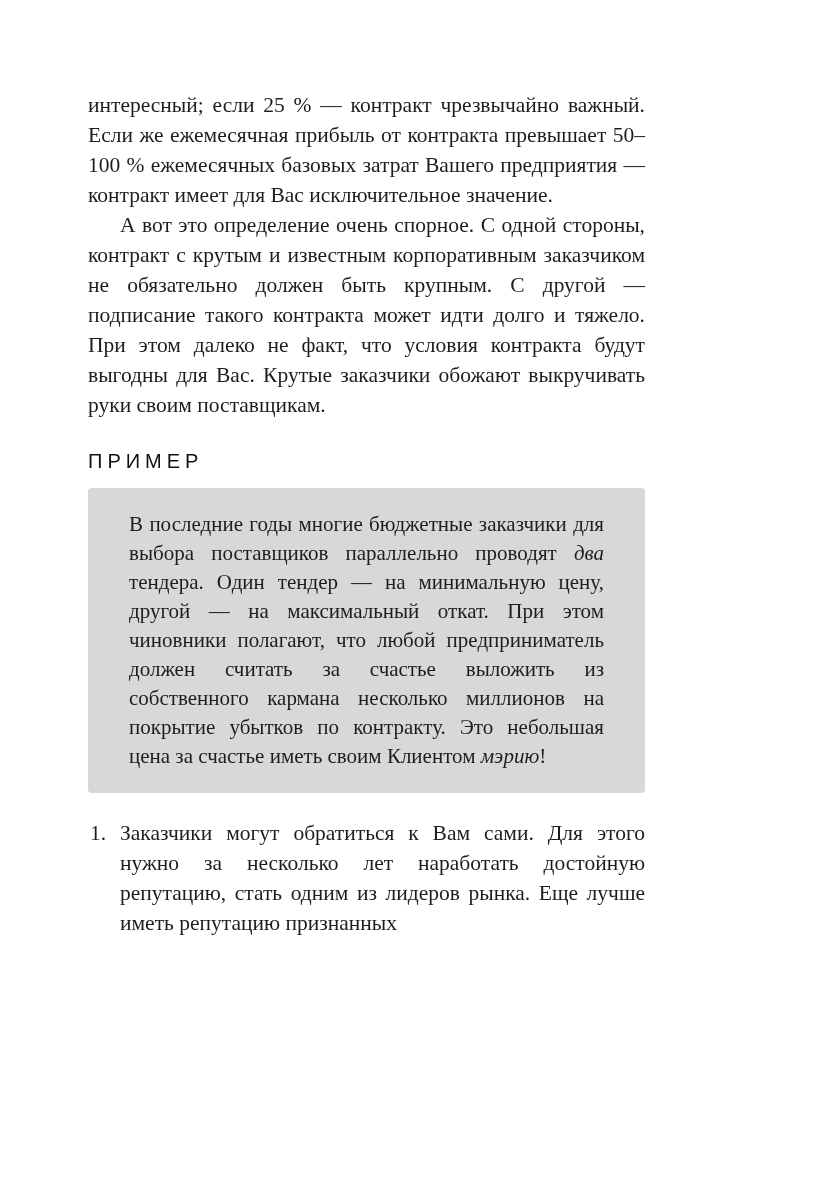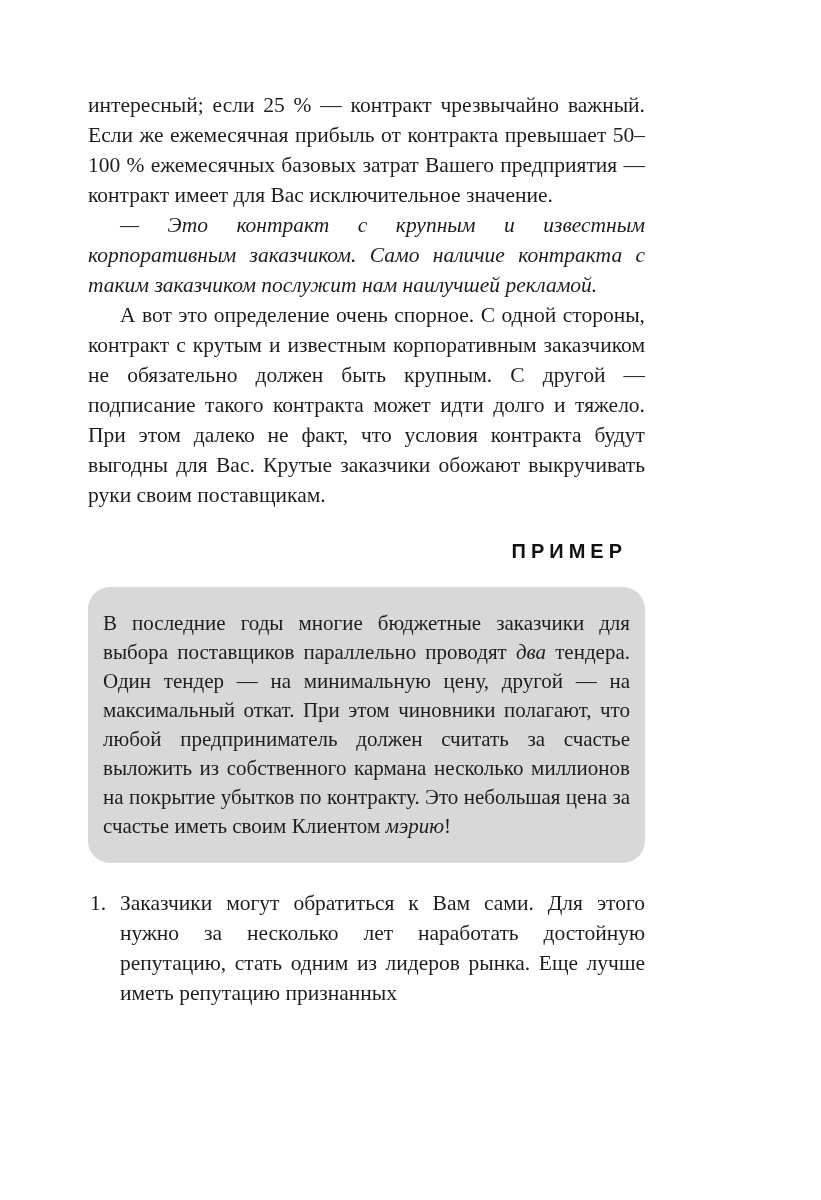--- a/index.html
+++ b/index.html
@@ -21,32 +21,31 @@
   .para{
     margin:0;
     font-size:21.5px;
     line-height:30px;
     text-align:justify;
     text-indent:32px;
   }
   .para.noindent{text-indent:0;}
   .italic{font-style:italic;}
   .example-heading{
-    margin:30px 18px 24px 0;
+    margin:30px 18px 15px 0;
     font-family:"Liberation Sans", sans-serif;
-    font-weight:700;
+    font-weight:400;
     font-size:20px;
     letter-spacing:5px;
-    text-align:right;
     color:var(--accent);
   }
   .example-box{
     background:var(--box-bg);
-    border-radius:22px;
-    padding:22px 15px;
+    border-radius:4px;
+    padding:22px 41px;
     margin:0 0 25px 0;
   }
   .box-text{
     margin:0;
     font-size:21px;
     line-height:29px;
     text-align:justify;
   }
   .list-item{
     position:relative;
@@ -84,21 +83,20 @@
     white-space:nowrap;color:var(--accent);
   }
 </style>
 </head>
 <body>
 
 <div class="page">
 
   <main class="content">
     <p class="para noindent">интересный; если 25 % — контракт чрезвычайно важный. Если же ежемесячная прибыль от контракта превышает 50–100 % ежемесячных базовых затрат Вашего предприятия — контракт имеет для Вас исключительное значение.</p>
-    <p class="para italic">— Это контракт с крупным и известным корпоративным заказчиком. Само наличие контракта с таким заказчиком послужит нам наилучшей рекламой.</p>
     <p class="para">А вот это определение очень спорное. С одной стороны, контракт с крутым и известным корпоративным заказчиком не обязательно должен быть крупным. С другой — подписание такого контракта может идти долго и тяжело. При этом далеко не факт, что условия контракта будут выгодны для Вас. Крутые заказчики обожают выкручивать руки своим поставщикам.</p>
 
     <h2 class="example-heading">ПРИМЕР</h2>
 
     <div class="example-box">
       <p class="box-text"><span>В последние годы многие бюджетные заказчики для выбора поставщиков параллельно проводят </span><span class="italic">два</span><span> тендера. Один тендер — на минимальную цену, другой — на максимальный откат. При этом чиновники полагают, что любой предприниматель должен считать за счастье выложить из собственного кармана несколько миллионов на покрытие убытков по контракту. Это небольшая цена за счастье иметь своим Клиентом </span><span class="italic">мэрию</span><span>!</span></p>
     </div>
 
 
     <div class="list-item">

